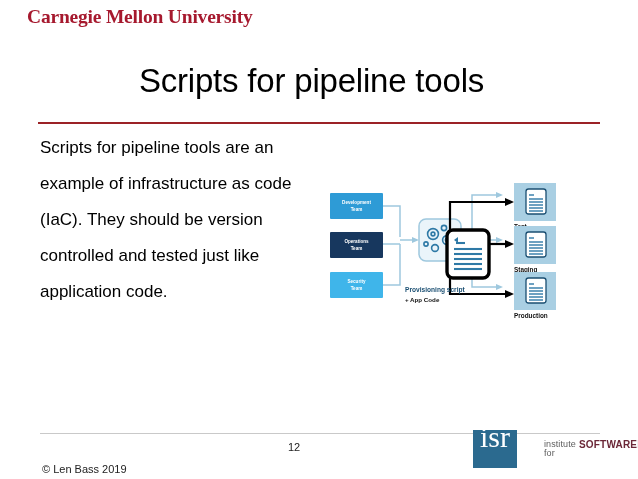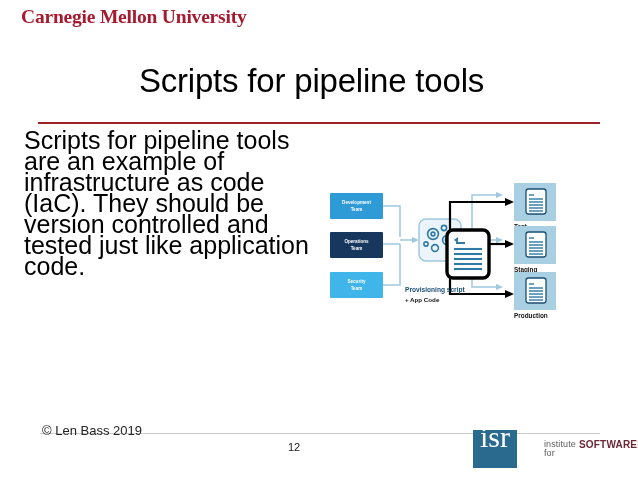--- a/index.html
+++ b/index.html
@@ -11,21 +11,21 @@
     height: 479px;
     background: #ffffff;
     font-family: "Liberation Sans", sans-serif;
     overflow: hidden;
     position: relative;
   }
 
   
   .cmu-logo {
     position: absolute;
-    left: 21px;
+    left: 27px;
     top: 6px;
     font-family: "Liberation Serif", serif;
     font-weight: bold;
     font-size: 19.5px;
     color: #a6192e;
     letter-spacing: -0.2px;
     white-space: nowrap;
   }
 
   
@@ -45,25 +45,25 @@
     left: 38px;
     top: 122px;
     width: 562px;
     height: 0;
     border-top: 2.2px solid #9b2226;
   }
 
   
   .body-text {
     position: absolute;
-    left: 24px;
+    left: 40px;
     top: 130px;
     width: 290px;
-    font-size: 25px;
-    line-height: 21px;
+    font-size: 17px;
+    line-height: 36px;
     color: #000000;
   }
 
   
   .diagram {
     position: absolute;
     left: 320px;
     top: 182px;
     width: 300px;
     height: 150px;
@@ -100,22 +100,22 @@
     position: absolute;
     left: 40px;
     top: 433px;
     width: 560px;
     height: 0;
     border-top: 1px solid #c9c9c9;
   }
   .footer-copyright {
     position: absolute;
     left: 42px;
-    top: 423px;
-    font-size: 13px;
+    top: 463px;
+    font-size: 11px;
     color: #222222;
   }
   .footer-pagenum {
     position: absolute;
     left: 288px;
     top: 441px;
     font-size: 11px;
     color: #222222;
   }
 

